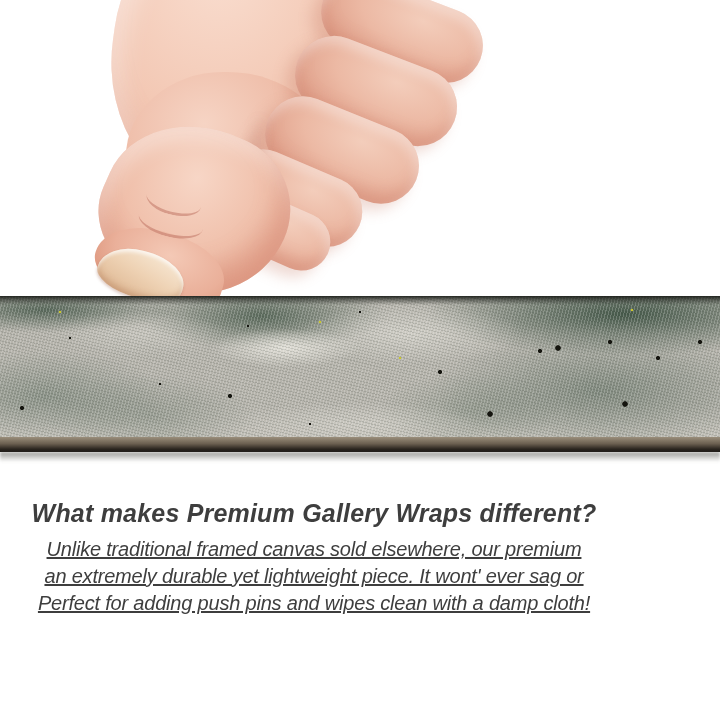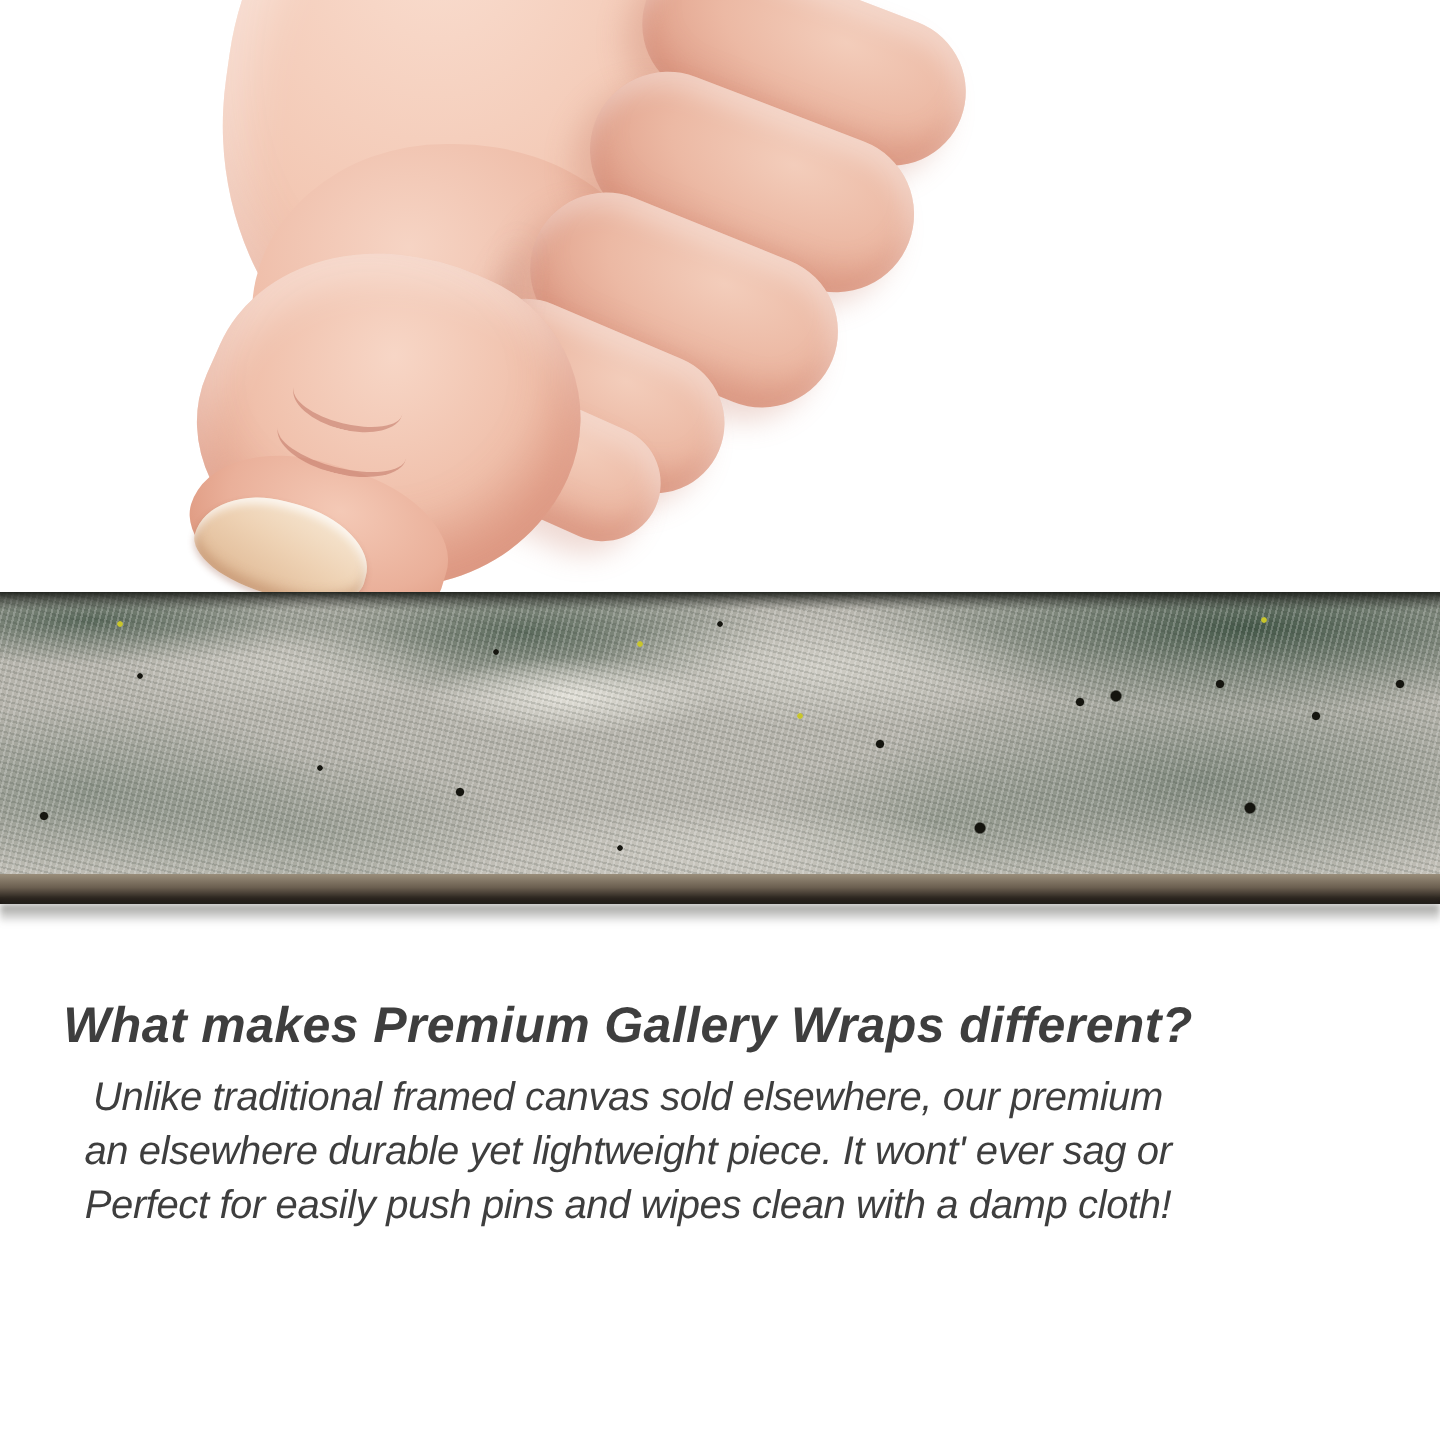--- a/index.html
+++ b/index.html
@@ -131,21 +131,21 @@
   .copy{
     position:absolute;left:0;top:498px;width:628px;
     text-align:center;font-style:italic;color:#3e3e3e;
   }
   .copy h1{
     margin:0 0 7px 0;font-size:25px;line-height:31px;font-weight:600;
     letter-spacing:.2px;white-space:nowrap;
   }
   .copy p{
     margin:0;font-size:20px;line-height:27px;font-weight:400;
-    letter-spacing:-.2px;white-space:nowrap;
+    letter-spacing:-.2px;white-space:nowrap;text-decoration:underline;
   }
 </style>
 </head>
 <body>
 
 <div class="stage">
 
   <div class="hand" aria-label="Hand pressing thumb against the solid edge of a premium gallery wrap canvas">
     <div class="palm"></div>
     <div class="palm-lower"></div>
@@ -165,17 +165,17 @@
   <div class="strip">
     <div class="canvas-face"></div>
     <div class="canvas-top-edge"></div>
     <div class="canvas-bottom-rim"></div>
   </div>
   <div class="strip-shadow"></div>
 
   <div class="copy">
     <h1>What makes Premium Gallery Wraps different?</h1>
     <p>Unlike traditional framed canvas sold elsewhere, our premium</p>
-    <p>an elsewhere durable yet lightweight piece. It wont' ever sag or</p>
-    <p>Perfect for easily push pins and wipes clean with a damp cloth!</p>
+    <p>an extremely durable yet lightweight piece. It wont' ever sag or</p>
+    <p>Perfect for adding push pins and wipes clean with a damp cloth!</p>
   </div>
 
 </div>
 
 </body></html>

